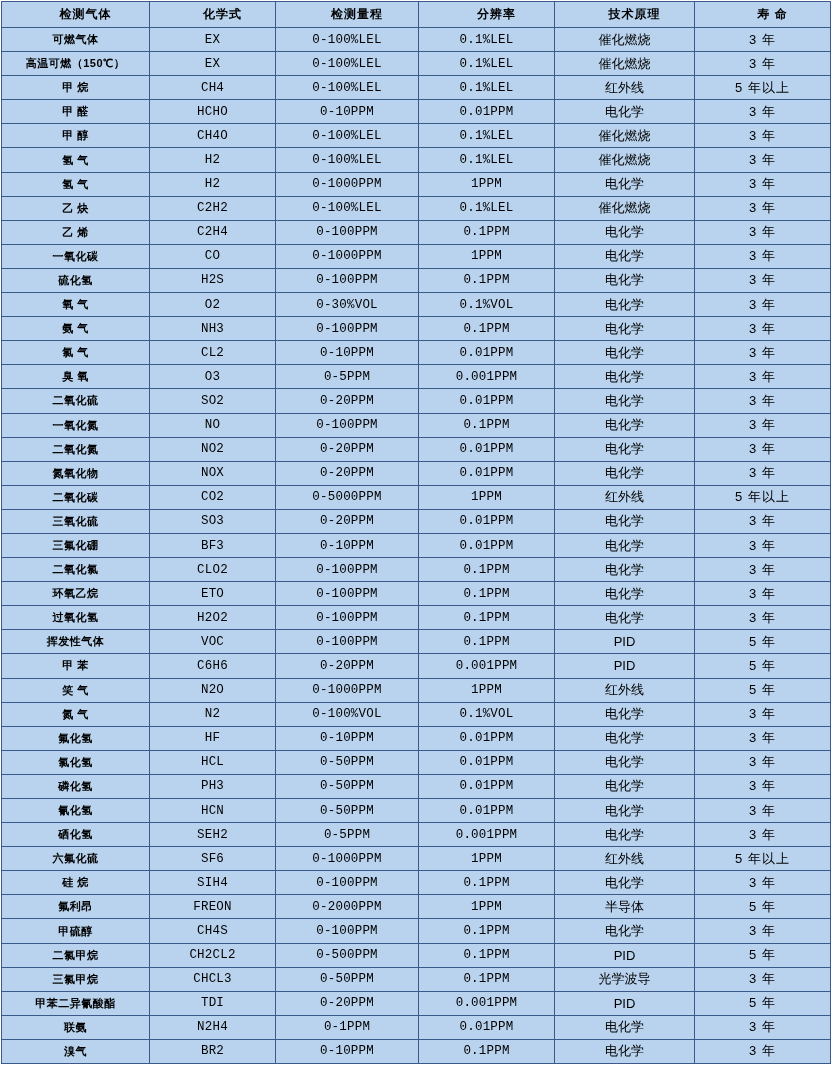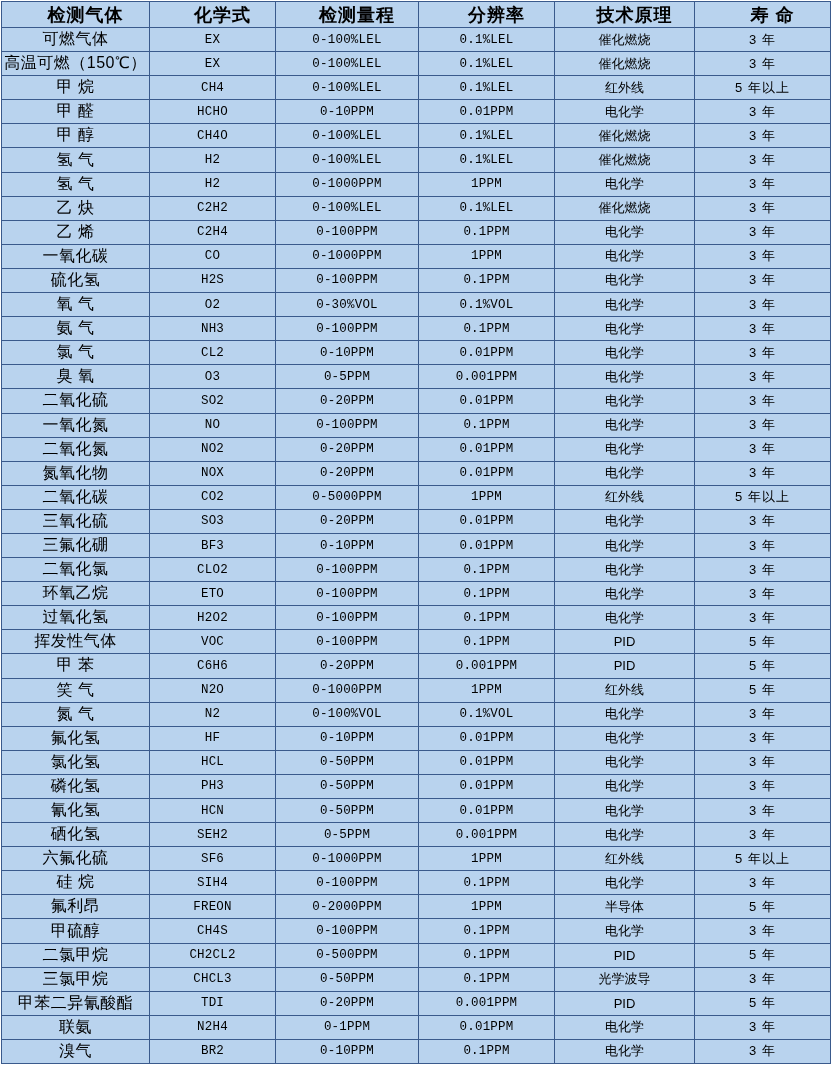--- a/index.html
+++ b/index.html
@@ -36,35 +36,36 @@
     text-align: center;
     vertical-align: middle;
     background: #b9d3ee;
     color: #000000;
     padding: 0;
     white-space: nowrap;
     overflow: hidden;
   }
   table.gas-table thead th {
     height: 25px;
-    font-size: 18px;
+    font-size: 12px;
     font-weight: bold;
     letter-spacing: 1px;
     font-family: "Liberation Sans", sans-serif;
     padding-left: 20px;
   }
   table.gas-table tbody td {
     height: 23.1px;
     font-size: 13px;
     font-weight: normal;
     font-family: "Liberation Sans", sans-serif;
   }
   table.gas-table tbody td.name {
-    font-size: 16px;
+    font-size: 11px;
     letter-spacing: 0.5px;
+    font-weight: bold;
   }
   table.gas-table tbody td.formula,
   table.gas-table tbody td.range,
   table.gas-table tbody td.resolution {
     font-family: "Liberation Mono", monospace;
     font-size: 12.5px;
     letter-spacing: 0.2px;
   }
   table.gas-table tbody td.life {
     letter-spacing: 1px;

